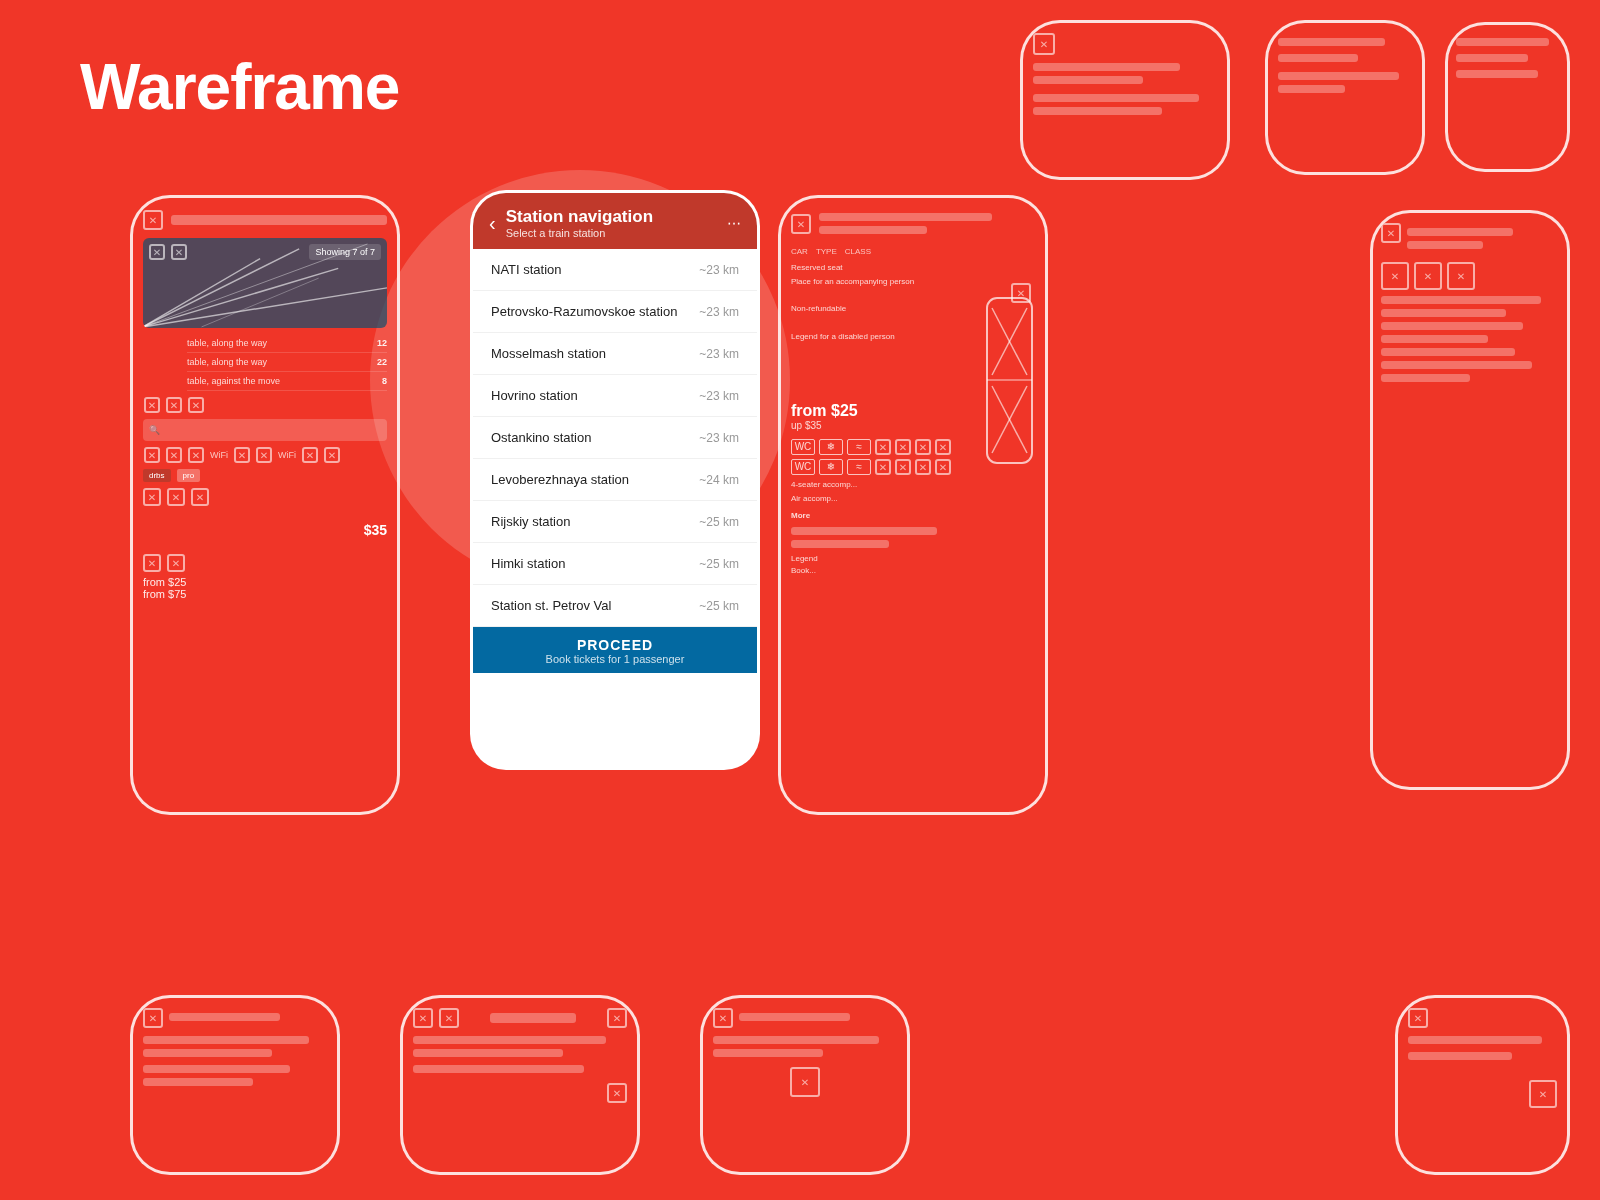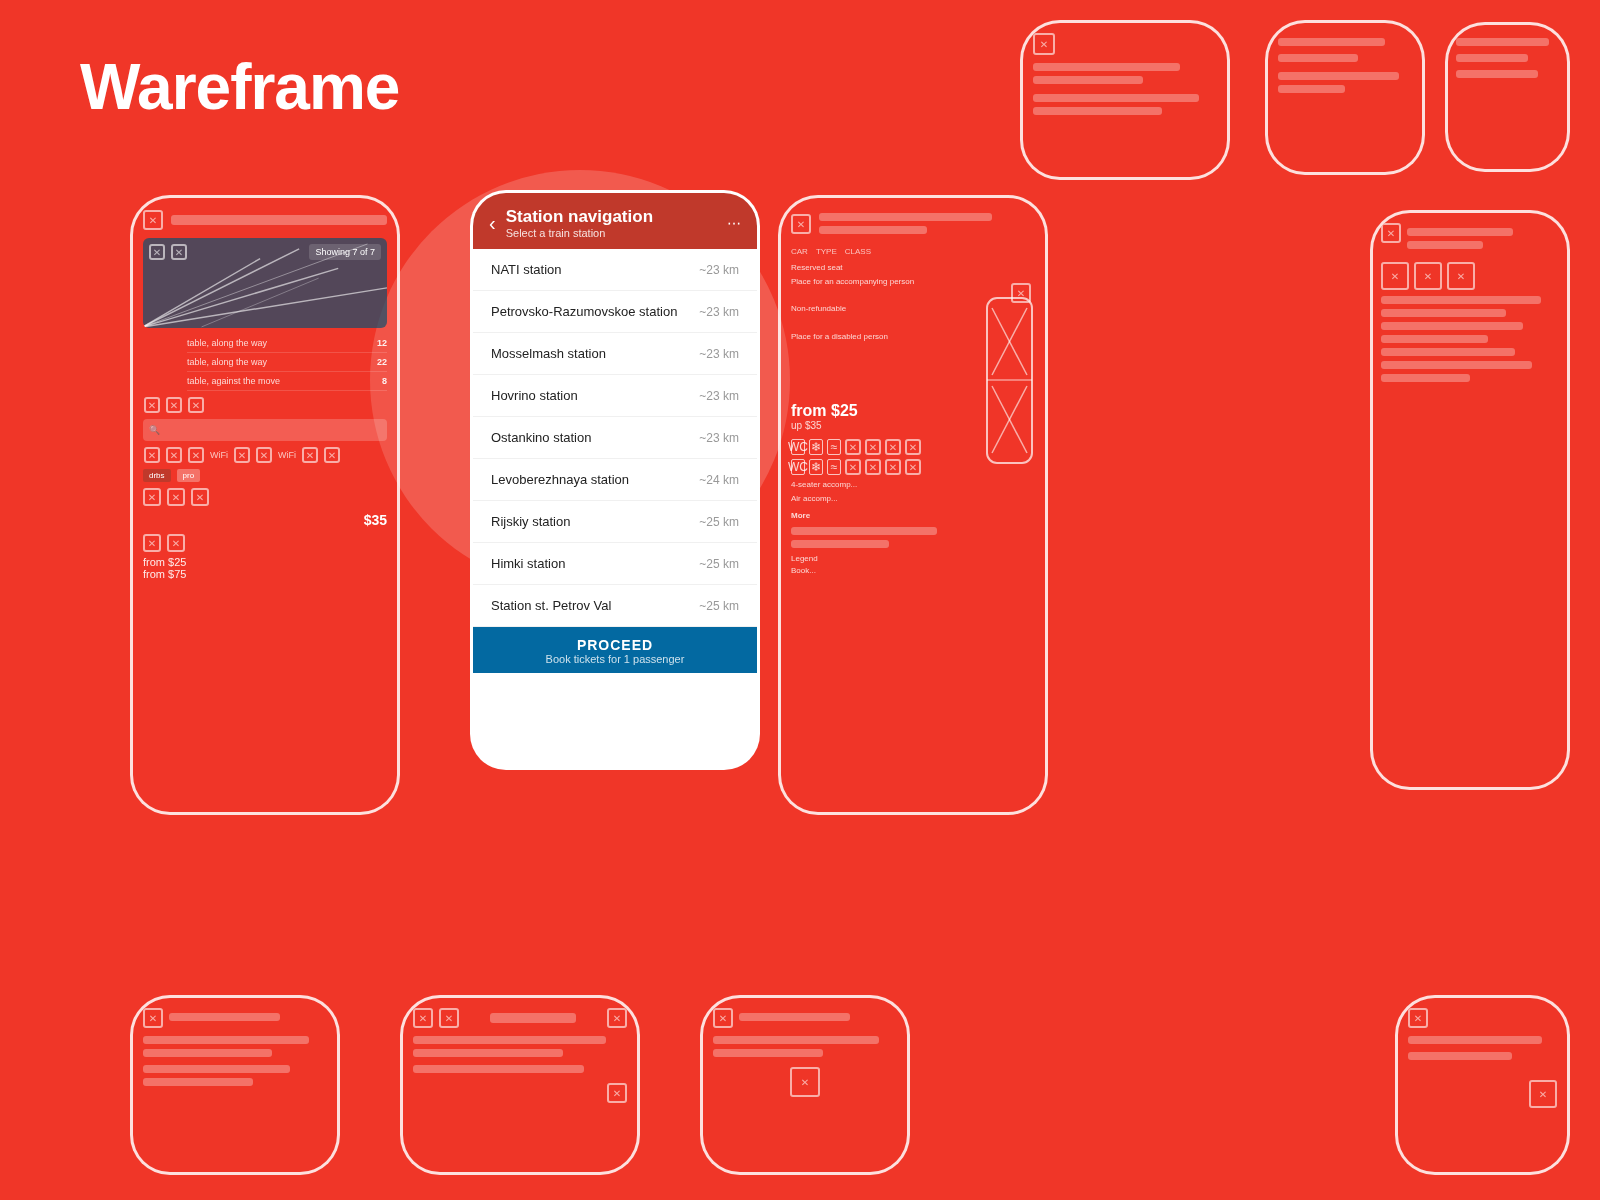--- a/index.html
+++ b/index.html
@@ -184,21 +184,21 @@
       gap: 6px;
       align-items: center;
       margin: 6px 1px;
     }
 
     .left-price {
       text-align: right;
       color: white;
       font-size: 14px;
       font-weight: 700;
-      margin: 6px 0;
+      margin: 16px 0;
     }
 
     .left-bottom-bar {
       display: flex;
       gap: 6px;
       align-items: center;
       margin: 4px 0;
     }
 
     
@@ -271,28 +271,28 @@
       color: rgba(255,255,255,0.8);
     }
 
     .amenity-row {
       display: flex;
       gap: 4px;
       flex-wrap: wrap;
       margin: 4px 0;
     }
     .amenity-icon {
-      width: 14px;
+      width: 24px;
       height: 16px;
       border: 1.5px solid rgba(255,255,255,0.7);
       border-radius: 2px;
       display: flex;
       align-items: center;
       justify-content: center;
-      font-size: 12px;
+      font-size: 10px;
       color: rgba(255,255,255,0.8);
     }
 
     
     .phone-far-right {
       width: 200px;
       height: 580px;
       top: 210px;
       right: 30px;
       z-index: 3;
@@ -577,21 +577,21 @@
       </div>
       <div>
         <div class="right-section-label">CLASS</div>
       </div>
     </div>
 
     <div class="right-card-text" style="margin:3px 0;">Reserved seat</div>
     <div class="right-card-text" style="margin:3px 0; width:55%;">Place for an accompanying person</div>
     <div class="mini-icon" style="position:absolute; right:14px; top:85px; width:20px; height:20px;"></div>
     <div class="right-card-text" style="margin:16px 0;">Non-refundable</div>
-    <div class="right-card-text" style="margin:3px 0; width:55%;">Place for a disabled person</div>
+    <div class="right-card-text" style="margin:3px 0; width:55%;">Legend for a disabled person</div>
 
     <svg class="train-svg" style="position:absolute; right:8px; top:95px; width:55px; height:175px;" viewBox="0 0 55 175" xmlns="http://www.w3.org/2000/svg">
       <rect x="5" y="5" width="45" height="165" rx="10" fill="none" stroke="rgba(255,255,255,0.7)" stroke-width="2"></rect>
       <line x1="5" y1="87" x2="50" y2="87" stroke="rgba(255,255,255,0.5)" stroke-width="1.5"></line>
 
       <line x1="10" y1="15" x2="45" y2="82" stroke="rgba(255,255,255,0.6)" stroke-width="1.5"></line>
       <line x1="45" y1="15" x2="10" y2="82" stroke="rgba(255,255,255,0.6)" stroke-width="1.5"></line>
 
       <line x1="10" y1="93" x2="45" y2="160" stroke="rgba(255,255,255,0.6)" stroke-width="1.5"></line>
       <line x1="45" y1="93" x2="10" y2="160" stroke="rgba(255,255,255,0.6)" stroke-width="1.5"></line>

